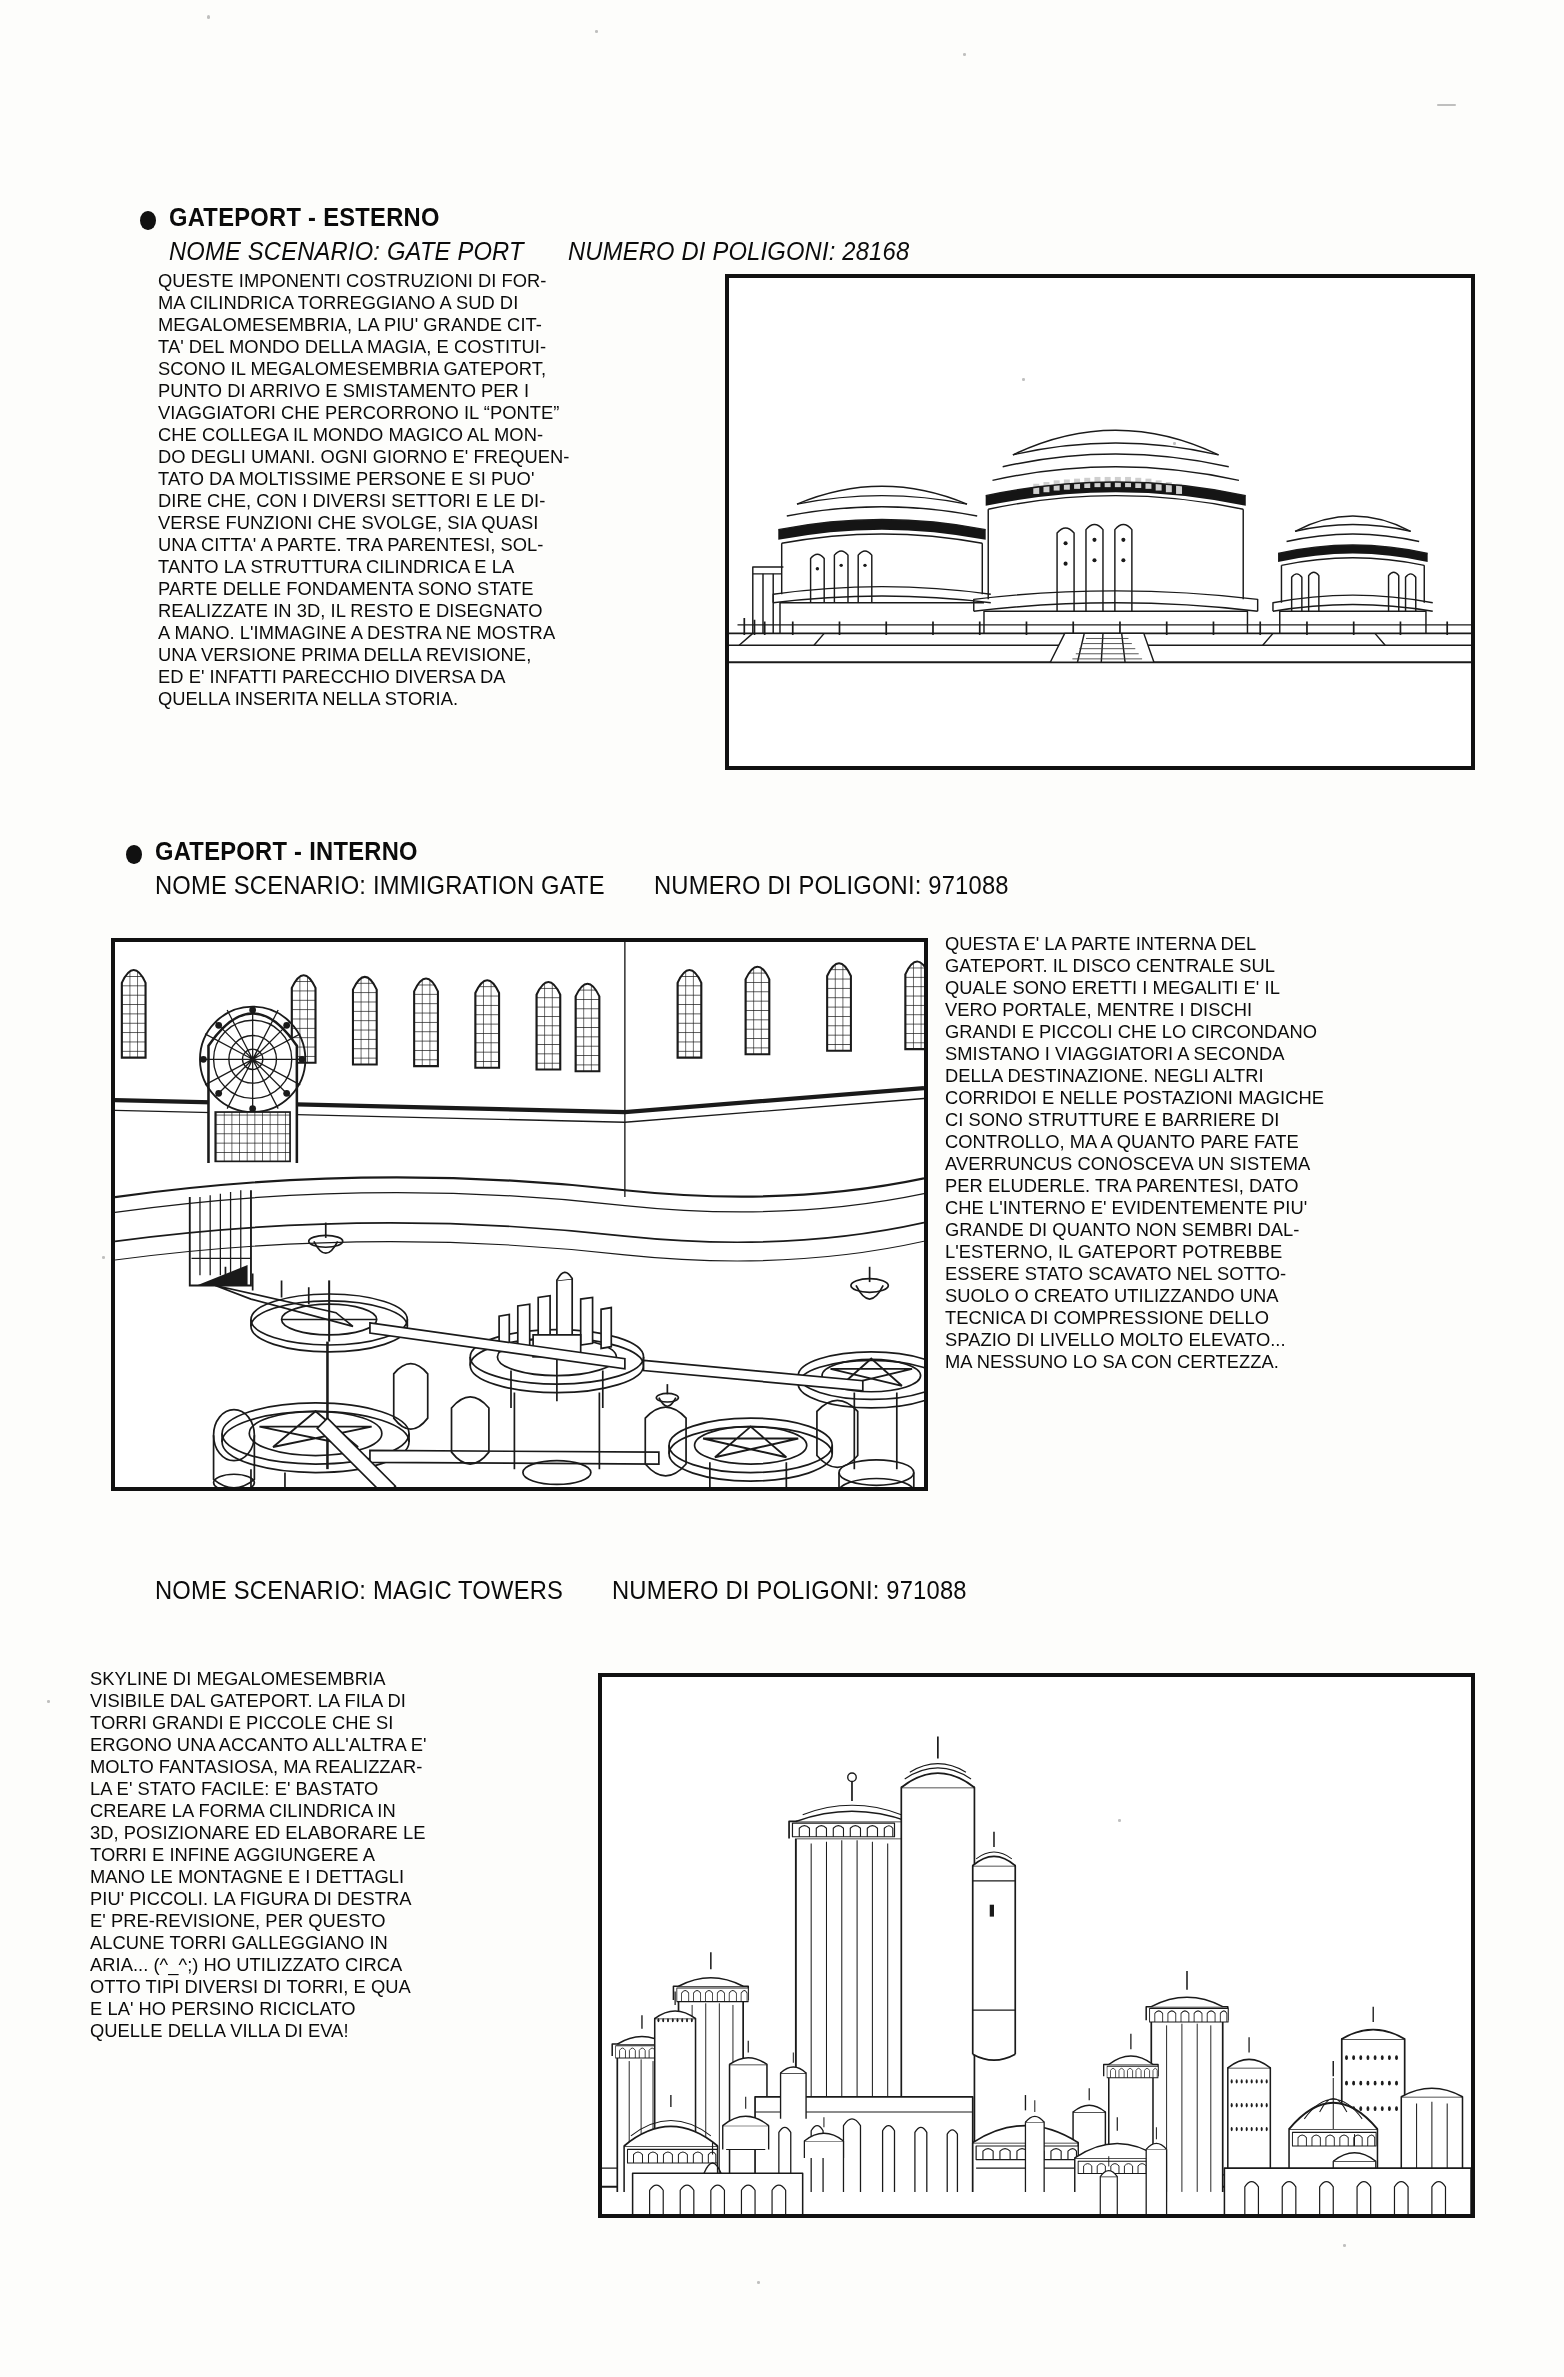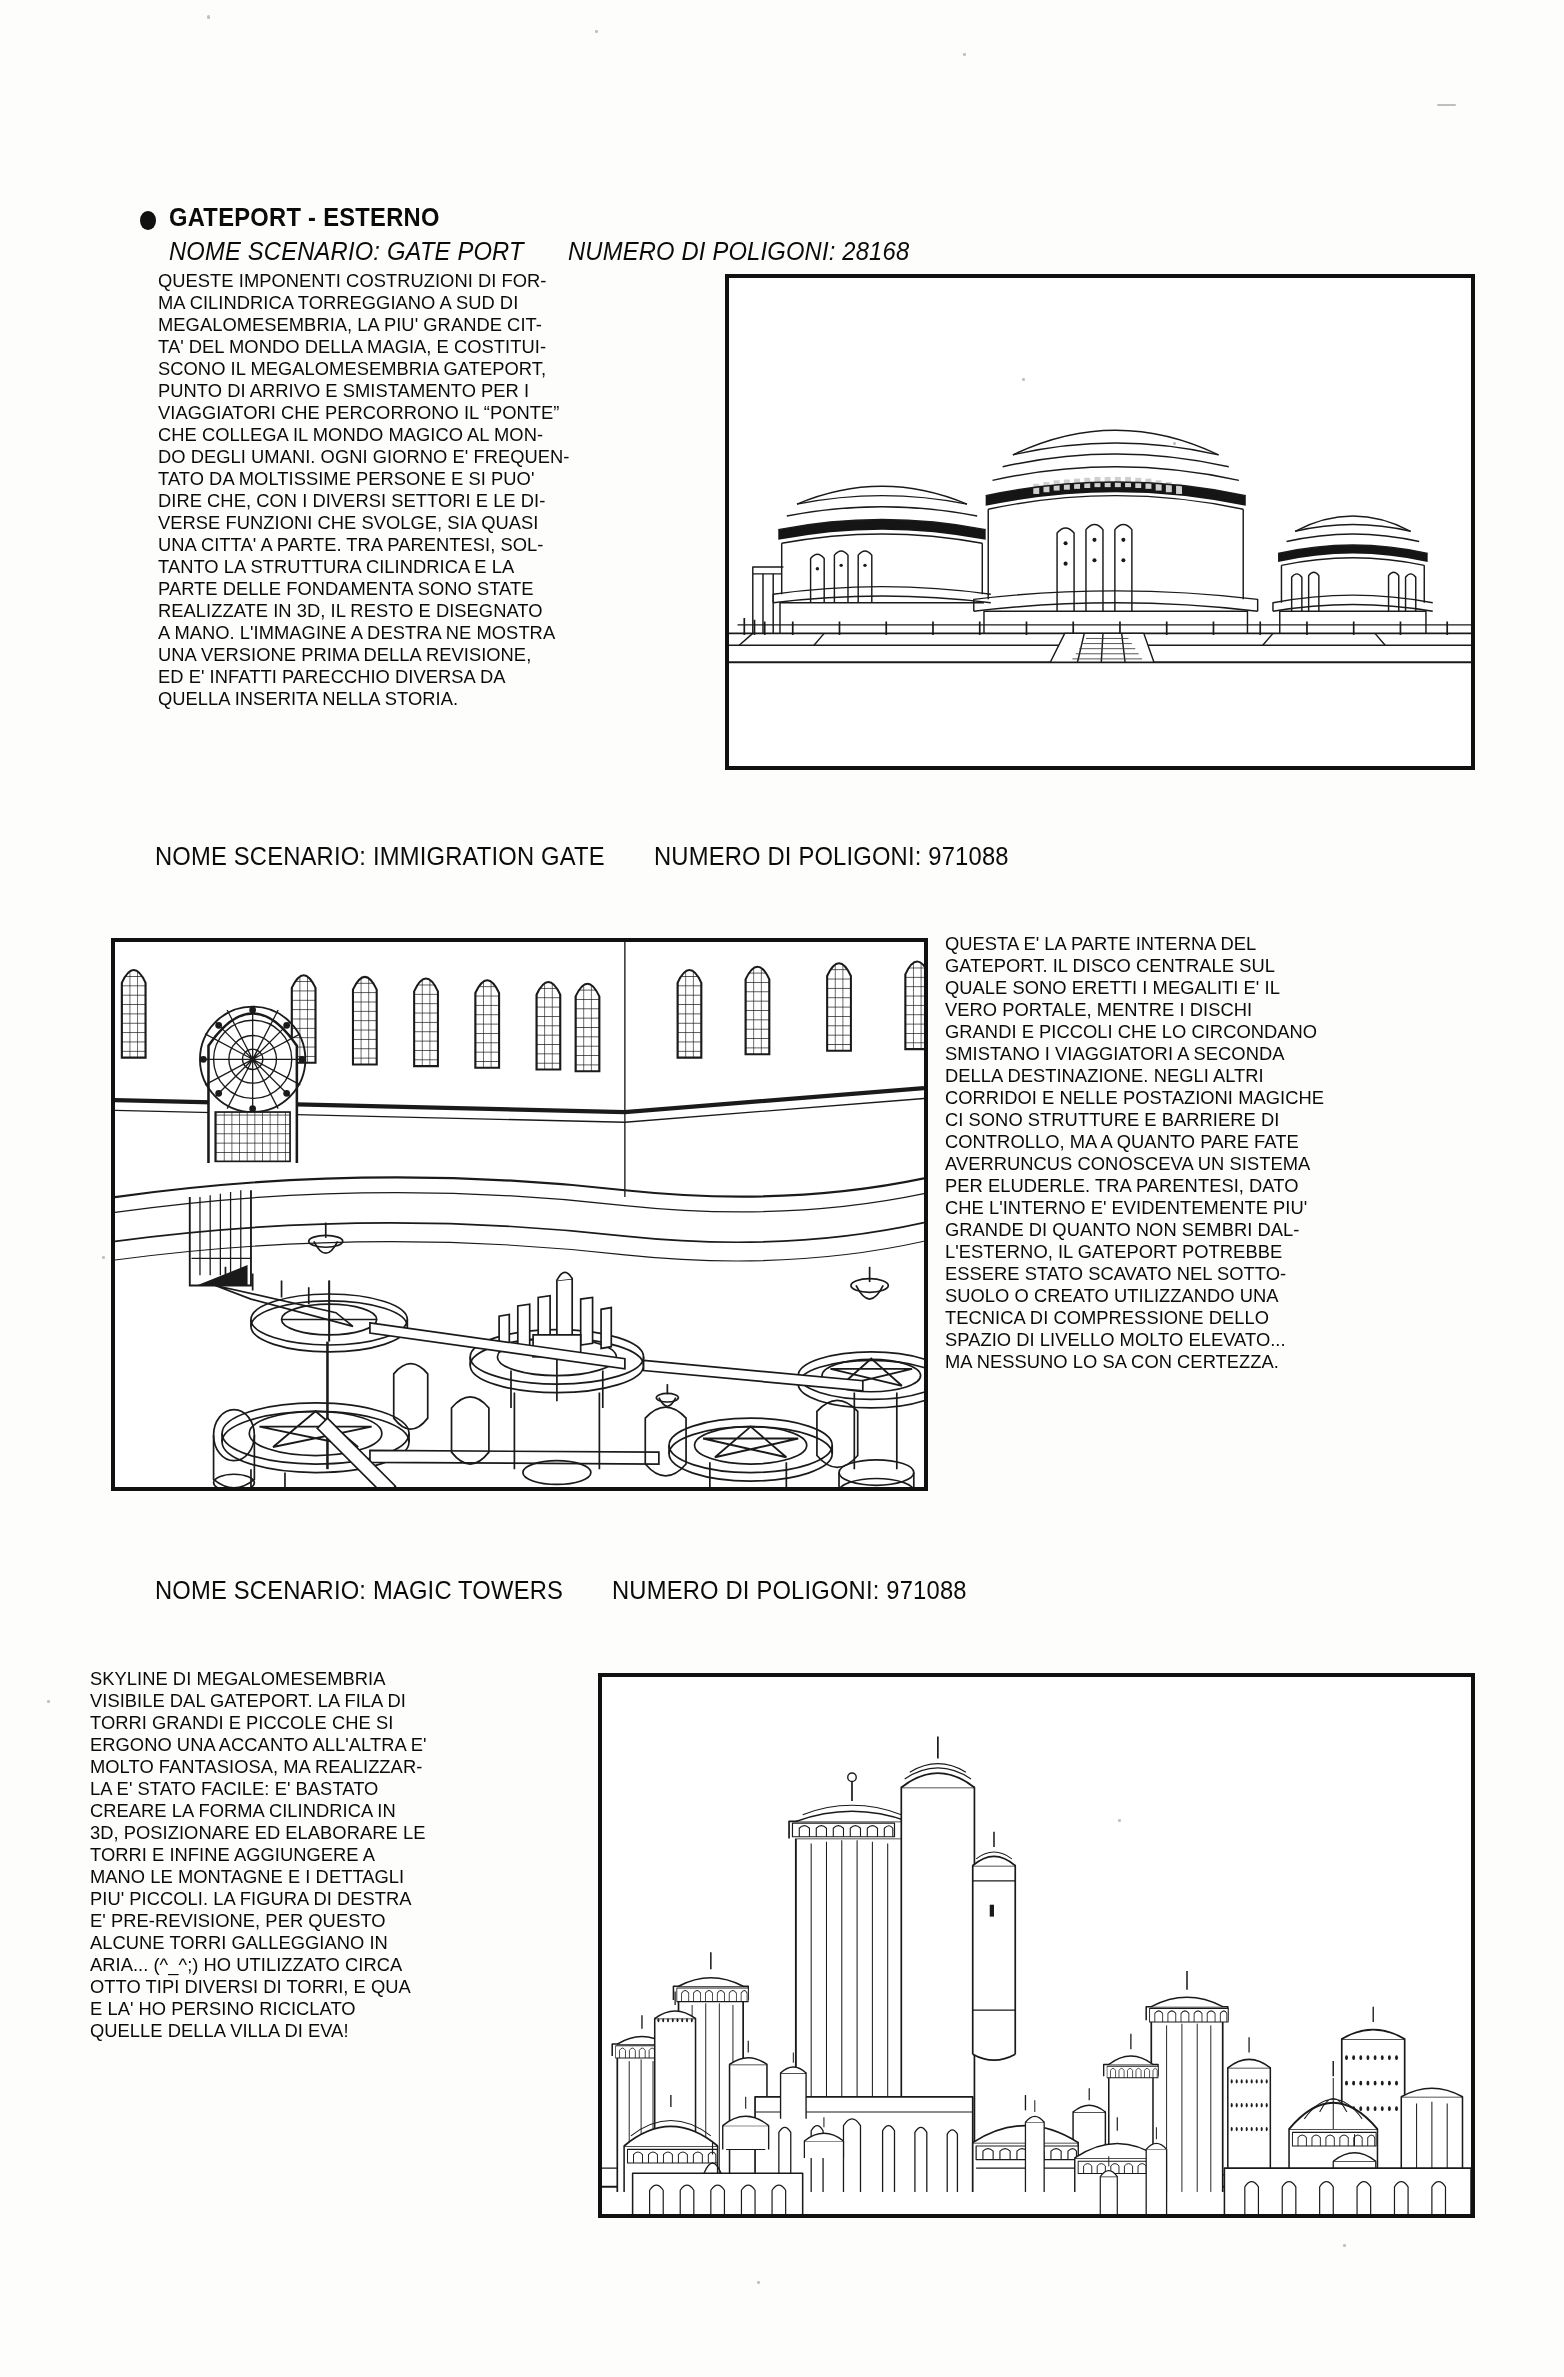--- a/index.html
+++ b/index.html
@@ -192,20 +192,24 @@
           <path d="M662 392 L662 352 Q668 344 674 352 L674 392"></path>
           <path d="M682 392 L682 350 Q688 342 694 350 L694 392"></path>
           <path d="M776 392 L776 350 Q782 342 788 350 L788 392"></path>
           <path d="M796 392 L796 352 Q802 344 808 352 L808 392"></path>
         </g>
       </g>
     </svg>
   </div>
 
   <div class="section" style="left:126px;top:837px;width:1360px;">
+    <div class="hrow">
+      <div class="bullet"></div>
+      <div class="h-title">GATEPORT - INTERNO</div>
+    </div>
     <div style="margin-left:29px;margin-top:5.1px;display:flex;align-items:baseline;">
       <span class="h-sub">NOME SCENARIO: IMMIGRATION GATE</span>
       <span style="display:inline-block;width:25.5px;"></span>
       <span class="h-sub">NUMERO DI POLIGONI: 971088</span>
     </div>
   </div>
 
   <div class="body-copy" style="position:absolute;left:945px;top:933px;width:527px;">QUESTA E' LA PARTE INTERNA DEL
 GATEPORT. IL DISCO CENTRALE SUL
 QUALE SONO ERETTI I MEGALITI E' IL

